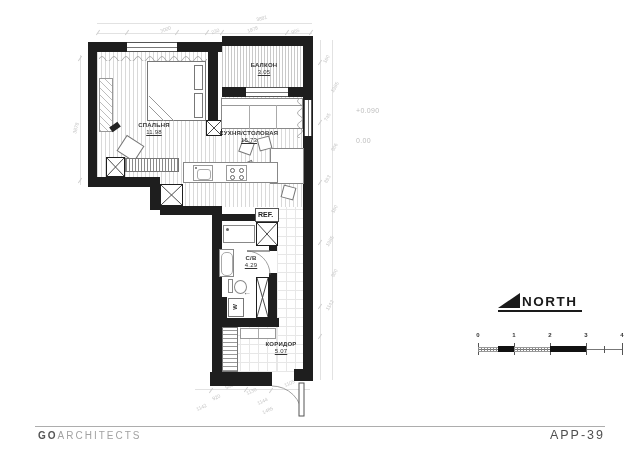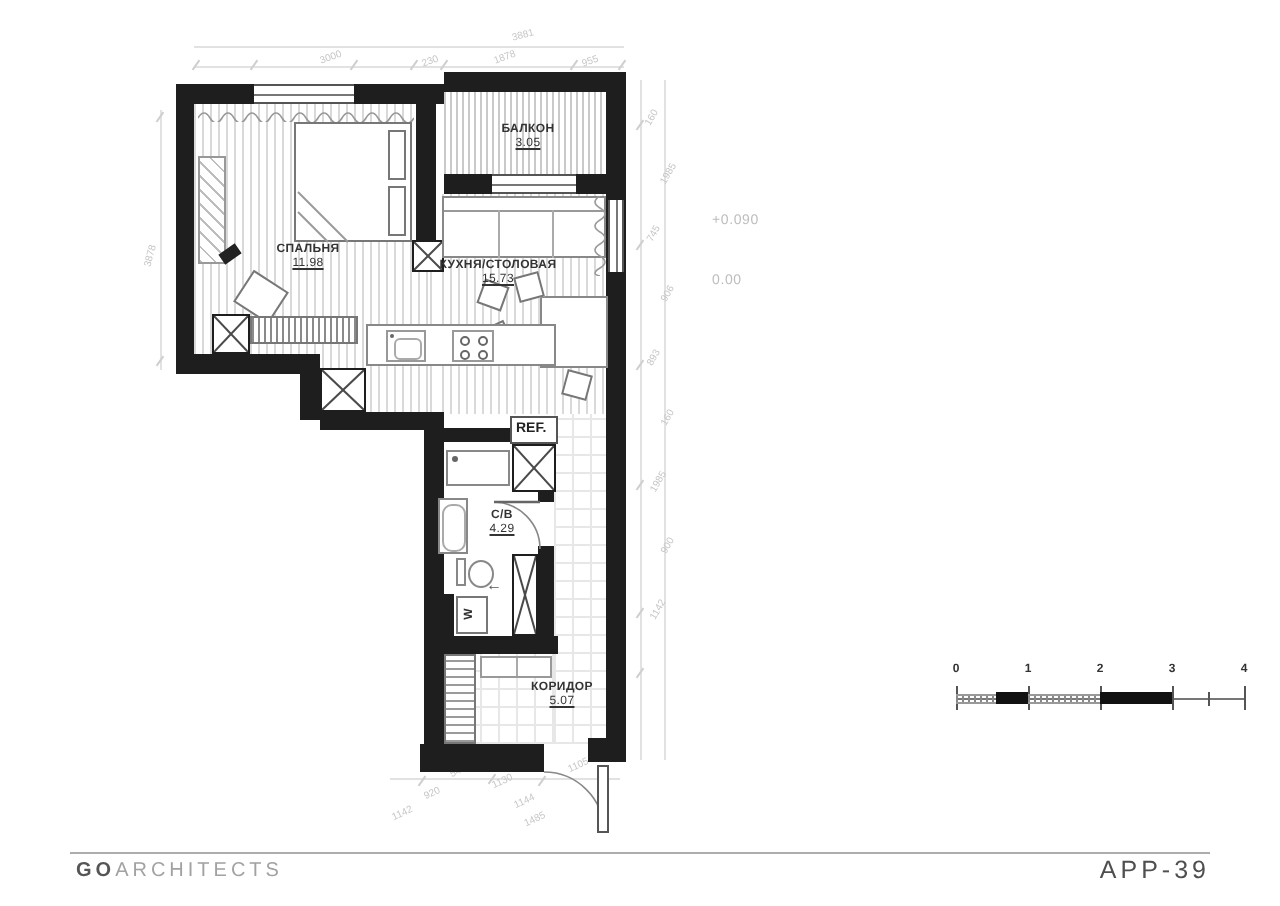--- a/index.html
+++ b/index.html
@@ -265,20 +265,24 @@
   </div>
   <div class="roomlabel" style="left:281px;top:341px">
     <span>КОРИДОР</span>
     <span class="area">5.07</span>
   </div>
   <span class="reftext" style="left:258px;top:211px">REF.</span>
 
   <span class="lvl" style="left:356px;top:107px">+0.090</span>
   <span class="lvl" style="left:356px;top:137px">0.00</span>
 
+  <div class="north">
+    <div class="tri"></div>
+    <span class="ntext">NORTH</span>
+  </div>
 
   <div class="abs" style="left:474px;top:332px;width:152px;height:28px">
     <span class="sb-num" style="left:4px">0</span>
     <span class="sb-num" style="left:40px">1</span>
     <span class="sb-num" style="left:76px">2</span>
     <span class="sb-num" style="left:112px">3</span>
     <span class="sb-num" style="left:148px">4</span>
     <div class="sb-base" style="left:4px;top:17px;width:144px"></div>
     <div class="sb-tick" style="left:4px;top:11px;height:12px"></div>
     <div class="sb-tick" style="left:40px;top:11px;height:12px"></div>

